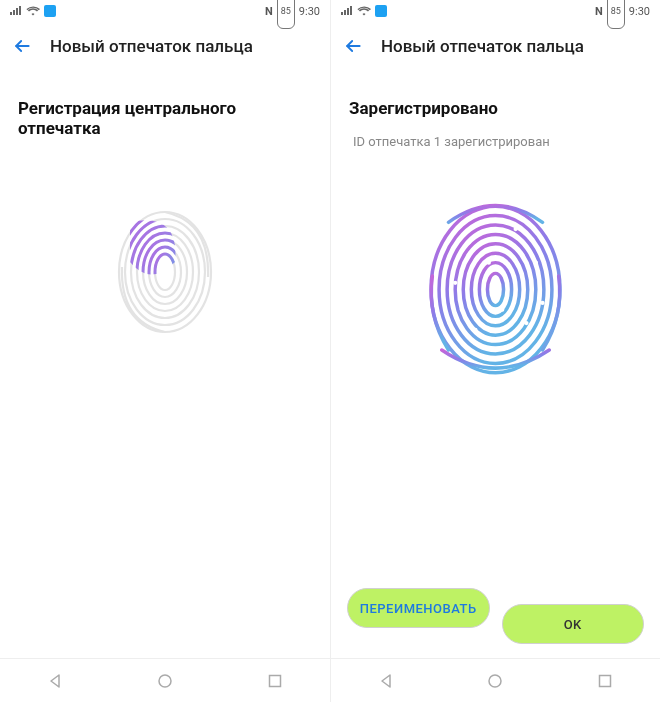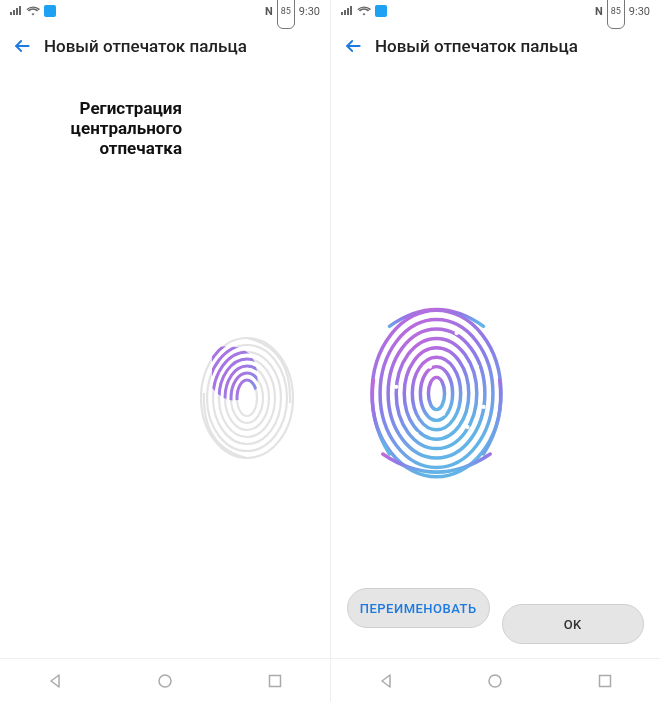--- a/index.html
+++ b/index.html
@@ -42,41 +42,41 @@
     border: 1px solid #777; border-radius: 6px;
     padding: 12px 3px; font-size: 9px; line-height: 10px;
   }
 
   
   .header {
     height: 48px;
     display: flex;
     align-items: center;
     padding: 0 10px;
-    gap: 10px;
+    gap: 16px;
   }
   .back-btn {
     width: 24px; height: 24px;
     display: flex; align-items: center; justify-content: center;
     color: #1e7ae0;
     cursor: pointer;
   }
   .header-title {
     font-size: 17px;
     font-weight: 500;
     color: #222;
   }
 
   
   .content {
     flex: 1;
     padding: 28px 18px 0 18px;
-    text-align: right;
-    display: flex;
-    flex-direction: row;
+    text-align: left;
+    display: flex;
+    flex-direction: column;
   }
   .title {
     font-size: 17px;
     font-weight: 700;
     color: #111;
     margin-bottom: 14px;
   }
   .desc {
     font-size: 13px;
     line-height: 1.55;
@@ -97,21 +97,21 @@
     left: 0; right: 0;
     display: flex;
     gap: 12px;
     padding: 0 16px;
   }
   .pill-btn {
     flex: 1;
     height: 40px;
     border: 1px solid #d0d0d0;
     border-radius: 20px;
-    background: #e5e5e5;
+    background: #bef264;
     font-size: 13px;
     font-weight: 500;
     letter-spacing: 0.5px;
     color: #1e7ae0;
     display: flex; align-items: center; justify-content: center;
     cursor: pointer;
   }
   .pill-btn.secondary { color: #333; margin-top: 16px; }
 
   
@@ -249,20 +249,22 @@
     <div class="back-btn">
       <svg width="20" height="20" viewBox="0 0 24 24" fill="none" stroke="#1e7ae0" stroke-width="2.2" stroke-linecap="round" stroke-linejoin="round">
           <path d="M20 12H5"></path>
           <path d="M11 18l-6-6 6-6"></path>
         </svg>
     </div>
     <div class="header-title">Новый отпечаток пальца</div>
   </div>
 
   <div class="content">
+    <div class="title">Зарегистрировано</div>
+    <div class="desc">ID отпечатка 1 зарегистрирован</div>
 
     <div class="fp-wrap large">
       <svg width="175" height="215" viewBox="0 0 130 160">
         <defs>
           <linearGradient id="gR" x1="0" y1="0" x2="0.4" y2="1">
             <stop offset="0" stop-color="#c765d9"></stop>
             <stop offset="0.5" stop-color="#8b7de8"></stop>
             <stop offset="1" stop-color="#63b3e6"></stop>
           </linearGradient>
         </defs>

